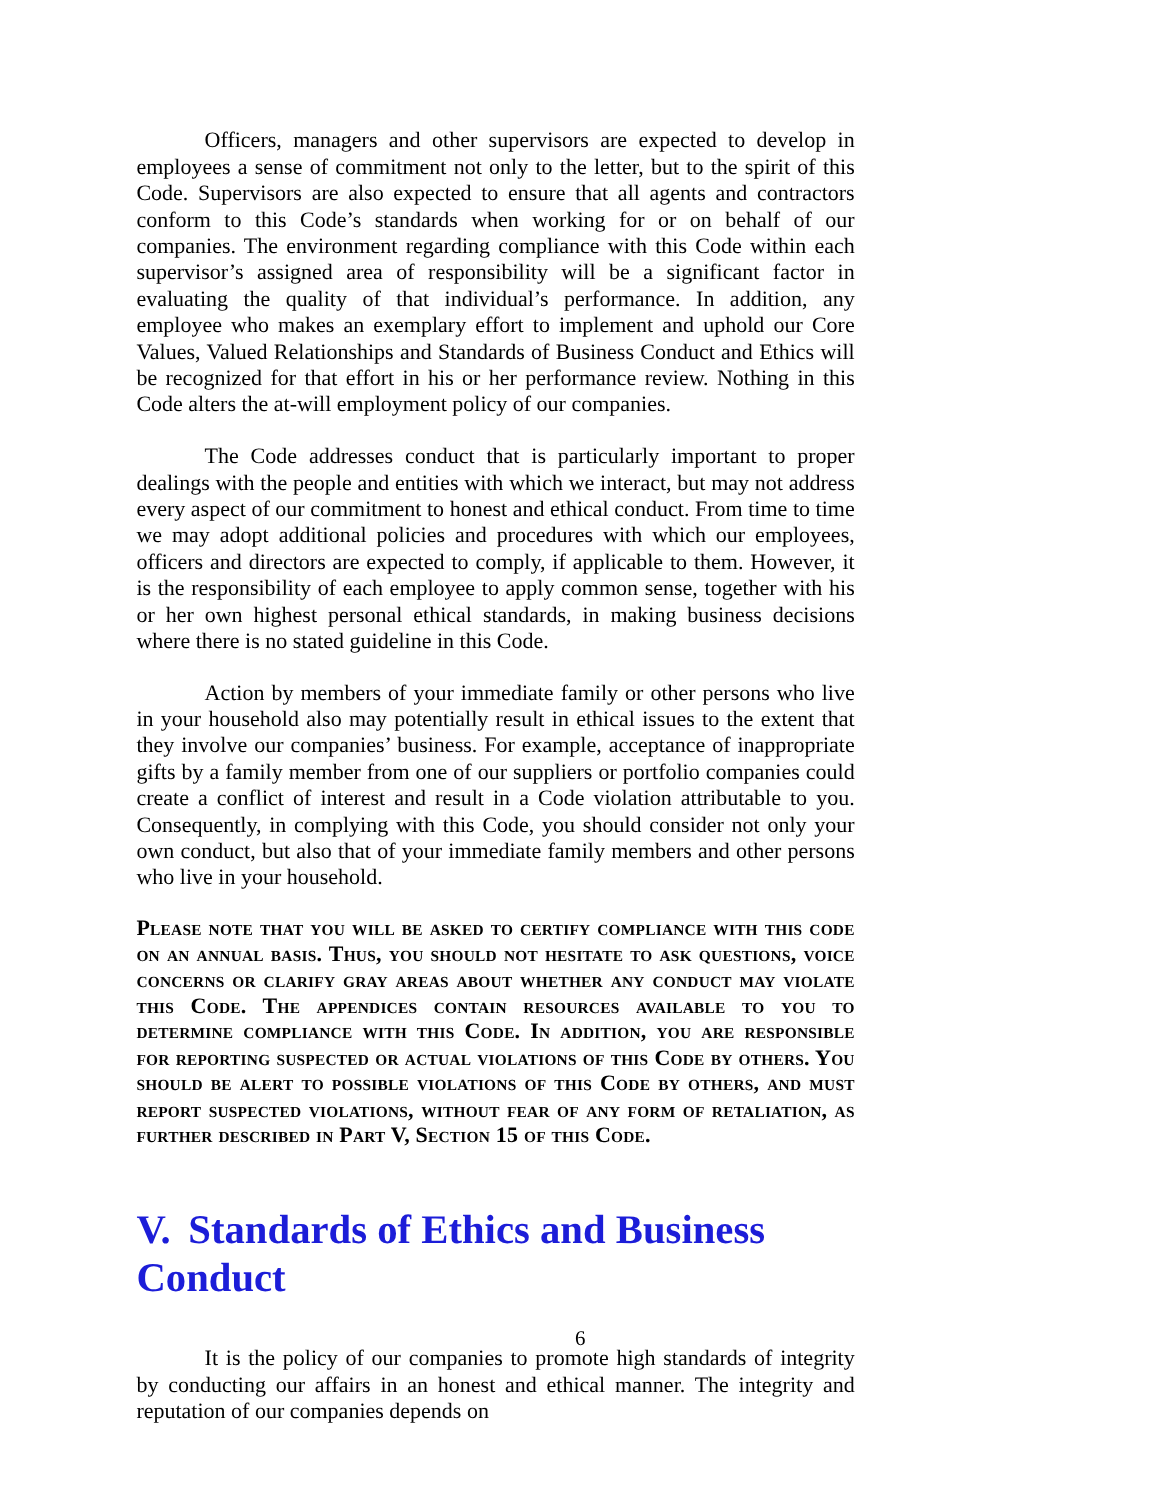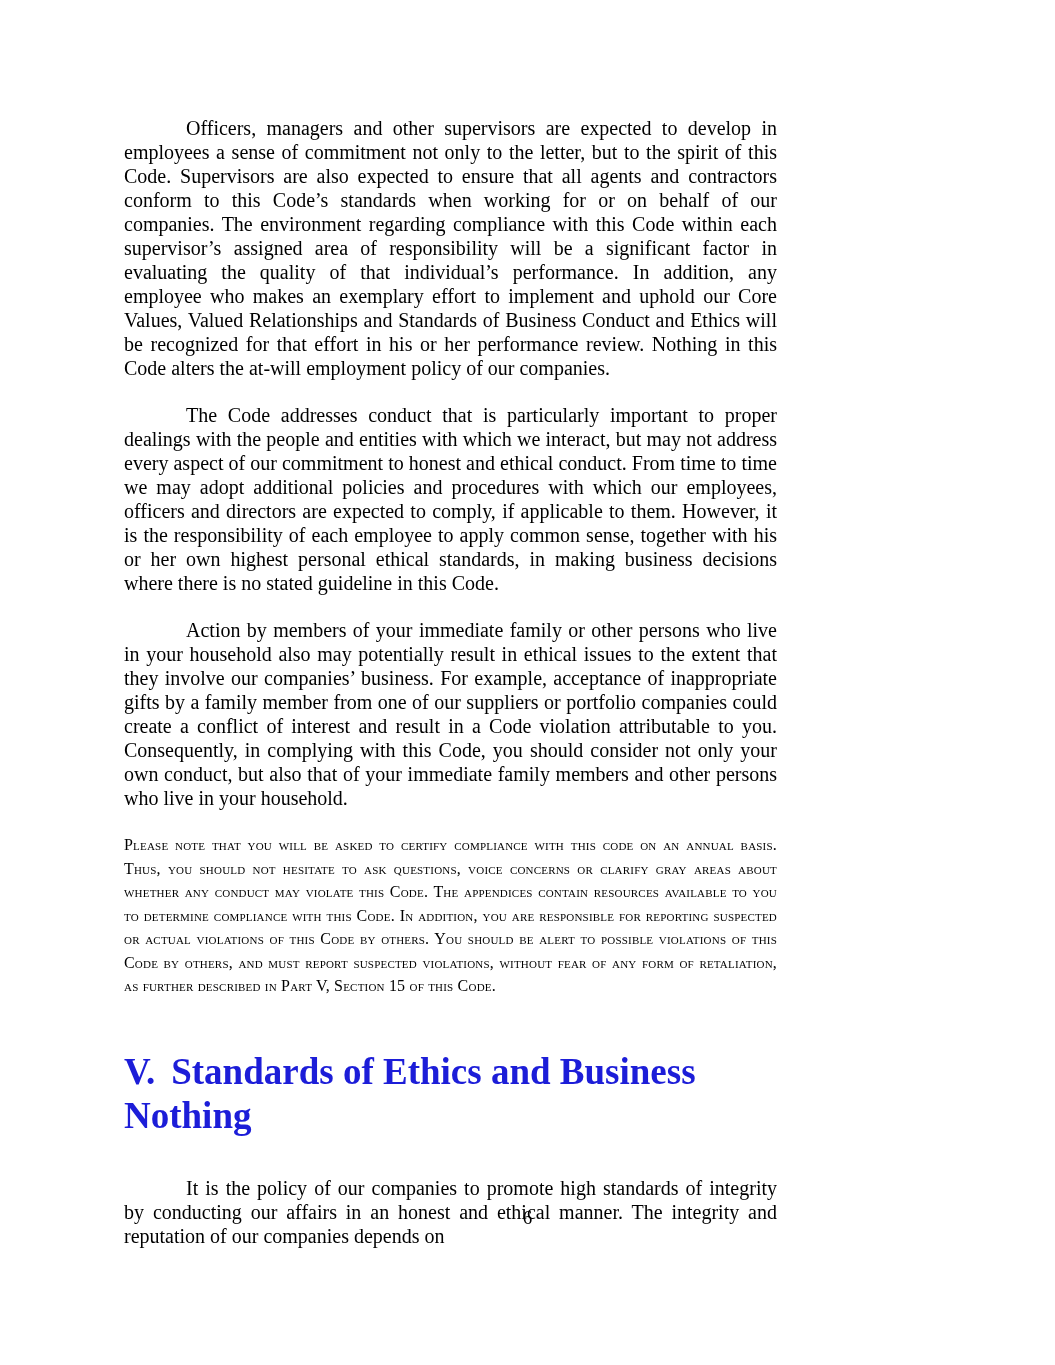--- a/index.html
+++ b/index.html
@@ -19,23 +19,23 @@
     overflow: hidden;
   }
   .body-par {
     font-size: 20px;
     line-height: 24px;
     text-align: justify;
     text-indent: 62px;
     margin: 0 0 23px 0;
   }
   .notice-par {
-    font-size: 16px;
+    font-size: 20px;
     line-height: 23.5px;
-    font-weight: normal;
+    font-weight: bold;
     font-variant: small-caps;
     text-align: justify;
     text-indent: 0;
     letter-spacing: 0.2px;
     margin: 0 0 0 0;
   }
   .section-heading {
     color: #1c1dd8;
     font-size: 37px;
     line-height: 44px;
@@ -79,21 +79,21 @@
 
   <p class="body-par">Officers, managers and other supervisors are expected to develop in employees a sense of commitment not only to the letter, but to the spirit of this Code.  Supervisors are also expected to ensure that all agents and contractors conform to this Code’s standards when working for or on behalf of our companies.  The environment regarding compliance with this Code within each supervisor’s assigned area of responsibility will be a significant factor in evaluating the quality of that individual’s performance.  In addition, any employee who makes an exemplary effort to implement and uphold our Core Values, Valued Relationships and Standards of Business Conduct and Ethics will be recognized for that effort in his or her performance review.  Nothing in this Code alters the at-will employment policy of our companies.</p>
 
   <p class="body-par">The Code addresses conduct that is particularly important to proper dealings with the people and entities with which we interact, but may not address every aspect of our commitment to honest and ethical conduct.  From time to time we may adopt additional policies and procedures with which our employees, officers and directors are expected to comply, if applicable to them.  However, it is the responsibility of each employee to apply common sense, together with his or her own highest personal ethical standards, in making business decisions where there is no stated guideline in this Code.</p>
 
   <p class="body-par">Action by members of your immediate family or other persons who live in your household also may potentially result in ethical issues to the extent that they involve our companies’ business.  For example, acceptance of inappropriate gifts by a family member from one of our suppliers or portfolio companies could create a conflict of interest and result in a Code violation attributable to you.  Consequently, in complying with this Code, you should consider not only your own conduct, but also that of your immediate family members and other persons who live in your household.</p>
 
   <p class="notice-par">Please note that you will be asked to certify compliance with this code on an annual basis.  Thus, you should not hesitate to ask questions, voice concerns or clarify gray areas about whether any conduct may violate this Code.  The appendices contain resources available to you to determine compliance with this Code.  In addition, you are responsible for reporting suspected or actual violations of this Code by others.  You should be alert to possible violations of this Code by others, and must report suspected violations, without fear of any form of retaliation, as further described in Part V, Section 15 of this Code.</p>
 
   <h1 class="section-heading">
-    <span class="sec-num">V.</span><span>Standards of Ethics and Business Nothing</span>
+    <span class="sec-num">V.</span><span>Standards of Ethics and Business Conduct</span>
   </h1>
 
 
 
   <p class="body-par">It is the policy of our companies to promote high standards of integrity by conducting our affairs in an honest and ethical manner.  The integrity and reputation of our companies depends on</p>
 
   <div class="page-footer">
     <span>6</span>
   </div>
 

